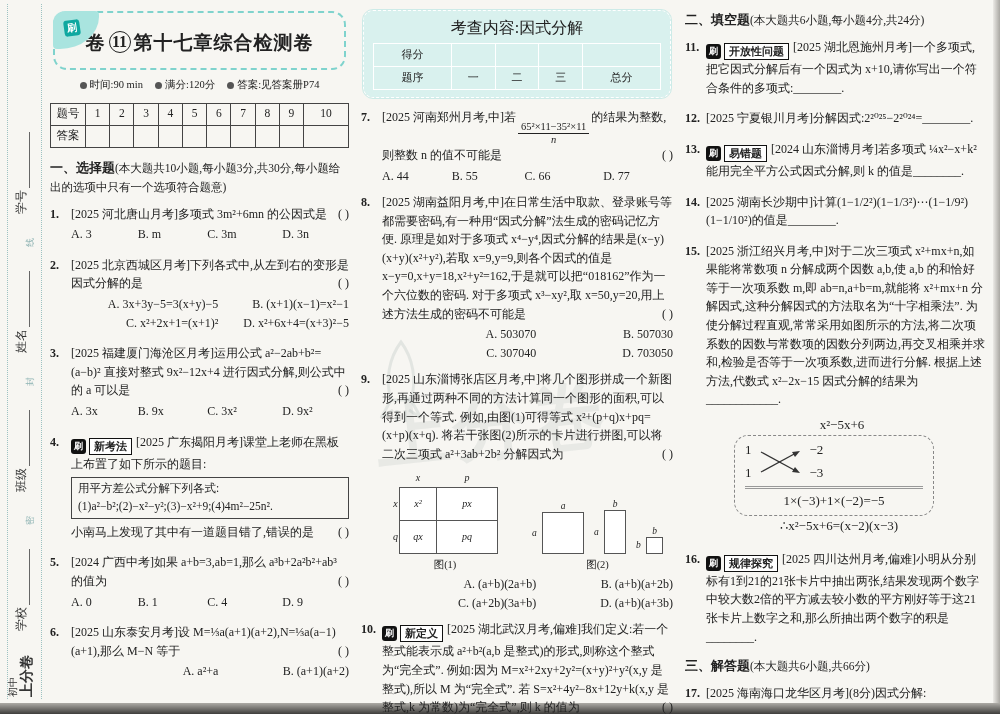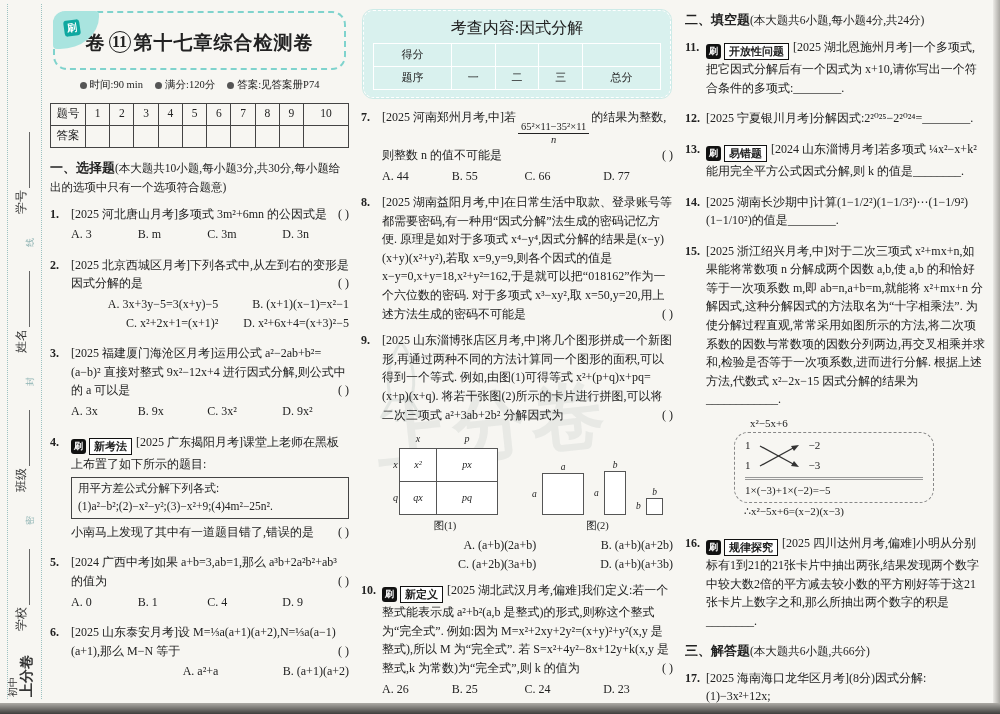--- a/index.html
+++ b/index.html
@@ -97,21 +97,21 @@
   .figcap{font-size:10.5px;}
   .shapes{display:flex;align-items:flex-end;gap:20px;padding:0 0 0 10px;}
   .shp{position:relative;border:1px solid #555;background:#fff;}
   .s1{width:40px;height:40px;}
   .s2{width:20px;height:42px;}
   .s3{width:15px;height:15px;}
   .lt{position:absolute;top:-14px;left:50%;transform:translateX(-50%);font-style:italic;font-size:9.5px;}
   .ll{position:absolute;left:-11px;top:50%;transform:translateY(-50%);font-style:italic;font-size:9.5px;}
 
   
-  .xwrap{margin:6px 0 2px 28px;font-size:11px;width:200px;}
+  .xwrap{margin:6px 0 2px 28px;font-size:13px;width:200px;text-align:center;}
   .xtitle{margin-left:16px;font-style:italic;font-style:normal;}
   .xbox{border:1.5px dashed #888;border-radius:14px;padding:4px 10px 3px;}
   .xrow{display:flex;align-items:center;gap:6px;}
   .xcol{display:flex;flex-direction:column;gap:3px;}
   .xdiv{border-top:3px double #999;margin:3px 0 2px;}
   .xconc{margin-left:10px;}
 
   
   .wm{position:absolute;left:14px;top:360px;pointer-events:none;z-index:0;
     font-family:"Liberation Sans",sans-serif;font-weight:bold;font-size:74px;
@@ -312,20 +312,26 @@
           <span>A. 44</span>
             <span>B. 55</span>
             <span>C. 66</span>
             <span>D. 77</span>
         </div>
       </div>
 
       <div class="q">
         <span class="qn">8.</span>
         <p><span class="src">[2025 湖南益阳月考,中]</span><span>在日常生活中取款、登录账号等都需要密码,有一种用“因式分解”法生成的密码记忆方便. 原理是如对于多项式 x⁴−y⁴,因式分解的结果是(x−y)(x+y)(x²+y²),若取 x=9,y=9,则各个因式的值是 x−y=0,x+y=18,x²+y²=162,于是就可以把“018162”作为一个六位数的密码. 对于多项式 x³−xy²,取 x=50,y=20,用上述方法生成的密码不可能是</span><span class="br">(    )</span></p>
+        <div class="o2">
+          <span>A. 503070</span>
+            <span>B. 507030</span>
+            <span>C. 307040</span>
+            <span>D. 703050</span>
+        </div>
       </div>
 
       <div class="q">
         <span class="qn">9.</span>
         <p><span class="src">[2025 山东淄博张店区月考,中]</span><span>将几个图形拼成一个新图形,再通过两种不同的方法计算同一个图形的面积,可以得到一个等式. 例如,由图(1)可得等式 x²+(p+q)x+pq=(x+p)(x+q). 将若干张图(2)所示的卡片进行拼图,可以将二次三项式 a²+3ab+2b² 分解因式为</span><span class="br">(    )</span></p>
         <div class="figs">
           <div class="figgroup">
             <table class="f1t">
               <tbody>
                   <tr>

